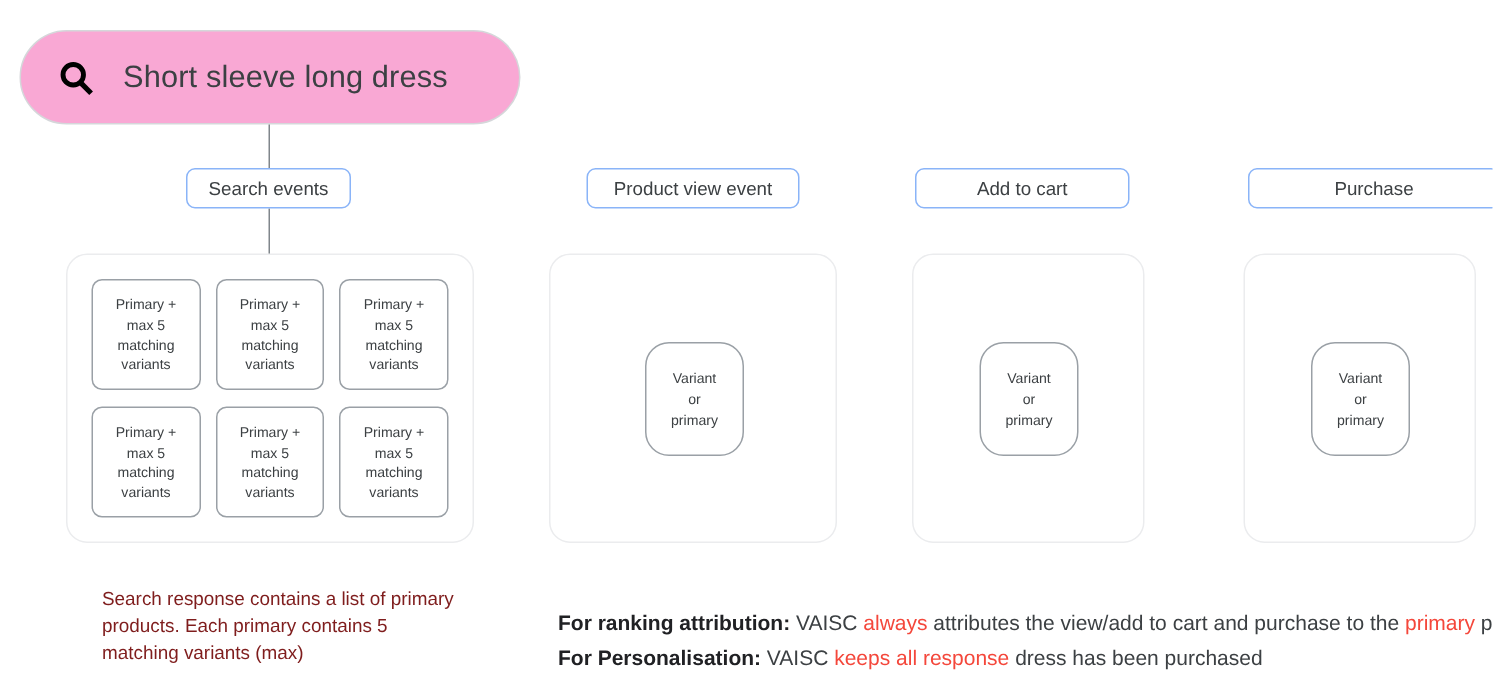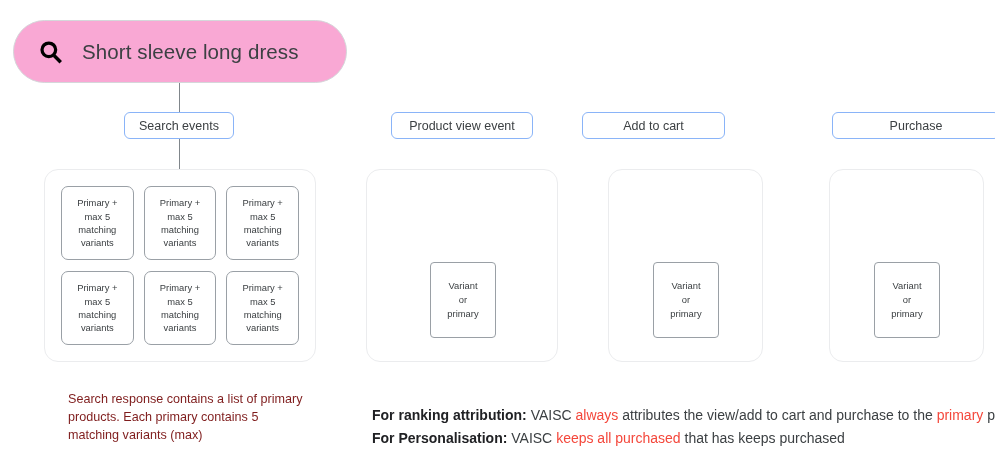--- a/index.html
+++ b/index.html
@@ -107,30 +107,29 @@
     line-height: 1.42;
     color: #3c4043;
     padding: 2px;
   }
   .single-card {
     position: absolute;
     width: 66px;
     height: 76px;
     box-sizing: border-box;
     border: 1.1px solid #9aa0a6;
-    border-radius: 4px;
+    border-radius: 16px;
     background: #fff;
     display: flex;
     align-items: center;
     justify-content: center;
     text-align: center;
     font-size: 9.4px;
     line-height: 1.5;
     color: #3c4043;
-    margin-top: 34px;
   }
 
   
   .caption-left {
     position: absolute;
     left: 68px;
     top: 390px;
     width: 240px;
     font-size: 12.6px;
     line-height: 1.44;
@@ -170,21 +169,21 @@
   <div class="vline" style="left:178.5px; top:83px; height:30px;"></div>
 
   <div class="vline" style="left:178.5px; top:139px; height:31px;"></div>
 
   <div class="chip" style="left:391px; top:112px; width:142px;">
     <span>Product view event</span>
   </div>
   <div class="chip" style="left:124px; top:112px; width:110px;">
     <span>Search events</span>
   </div>
-  <div class="chip" style="left:582px; top:112px; width:143px;">
+  <div class="chip" style="left:610px; top:112px; width:143px;">
     <span>Add to cart</span>
   </div>
   <div class="chip" style="left:832px; top:112px; width:168px;">
     <span>Purchase</span>
   </div>
 
   <div class="panel" style="left:44px; top:169px; width:272px; height:193px;">
     <div class="cards-grid">
       <div class="card" style="white-space:pre-line">Primary +
 max 5
@@ -231,17 +230,17 @@
 primary</div>
   </div>
 
   <div class="caption-left">Search response contains a list of primary products. Each primary contains 5 matching variants (max)</div>
 
   <div class="notes">
     <div class="note-row">
       <span class="bold">For ranking attribution:</span><span><span> VAISC </span><span class="hl">always</span><span> attributes the view/add to cart and purchase to the </span><span class="hl">primary</span><span> product.</span></span>
     </div>
     <div class="note-row">
-      <span class="bold">For Personalisation:</span><span><span> VAISC </span><span class="hl">keeps all purchased</span><span> that has keeps purchased</span></span>
+      <span class="bold">For Personalisation:</span><span><span> VAISC </span><span class="hl">keeps all response</span><span> dress has been purchased</span></span>
     </div>
   </div>
 
 </div>
 
 </body></html>

